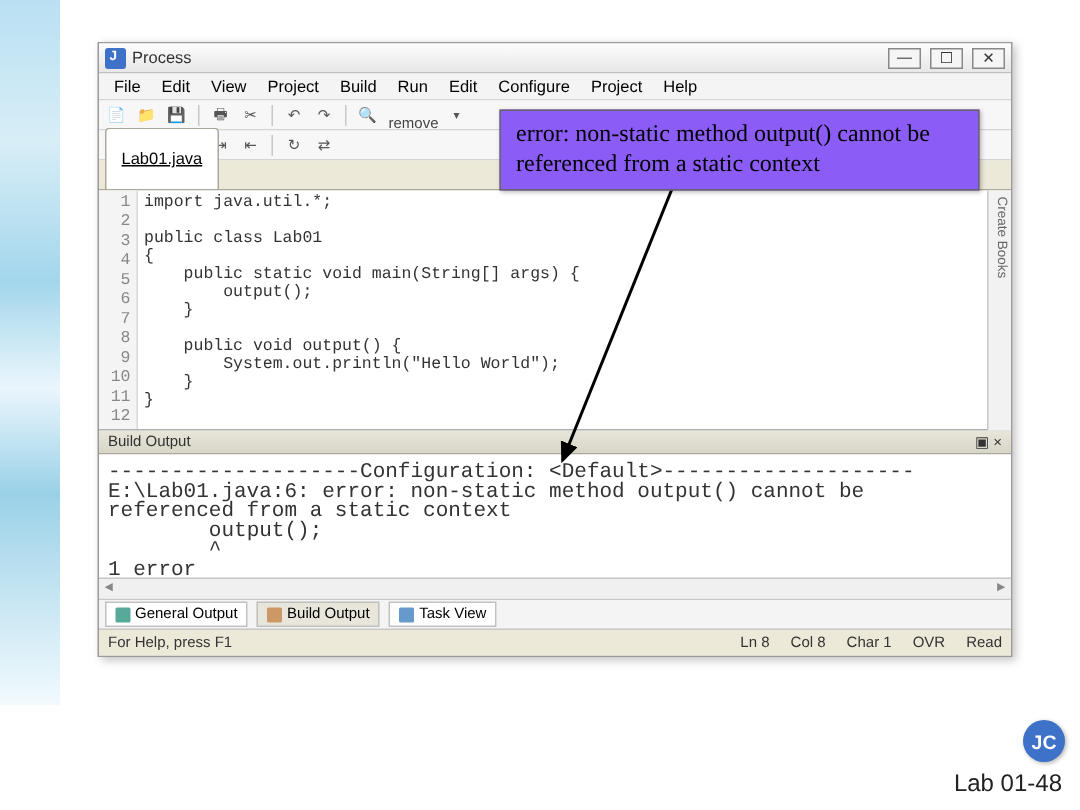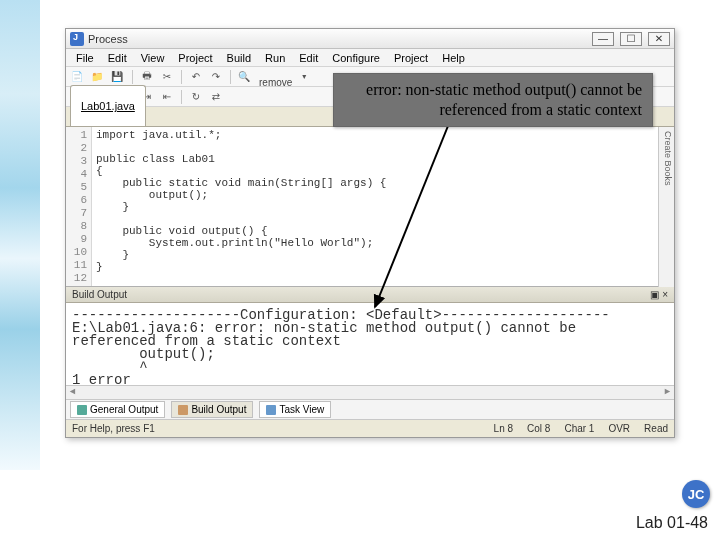--- a/index.html
+++ b/index.html
@@ -138,25 +138,25 @@
   .statusbar {
     height:18px; background:#ece9d8; border-top:1px solid #c8c8c8;
     display:flex; align-items:center; font-size:10px; color:#333;
     padding:0 6px; gap:14px;
   }
   .statusbar .grow{flex:1;}
   .callout {
     position:absolute;
     left: 333px; top: 73px;
     width: 320px;
-    background:#737373; border:1px solid #666;
+    background:#8b5cf6; border:1px solid #666;
     padding:6px 10px;
     font-family:"Times New Roman",serif;
     font-size:16px; line-height:20px;
-    text-align:right;
+    text-align:left;
     z-index:5;
     box-shadow:1px 1px 3px rgba(0,0,0,0.3);
   }
   .arrow {
     position:absolute; z-index:4;
     left:365px; top:117px;
   }
   .footer-icon {
     position:absolute; right:10px; bottom:32px;
     width:28px; height:28px; background:#3d72c8; border-radius:14px;

